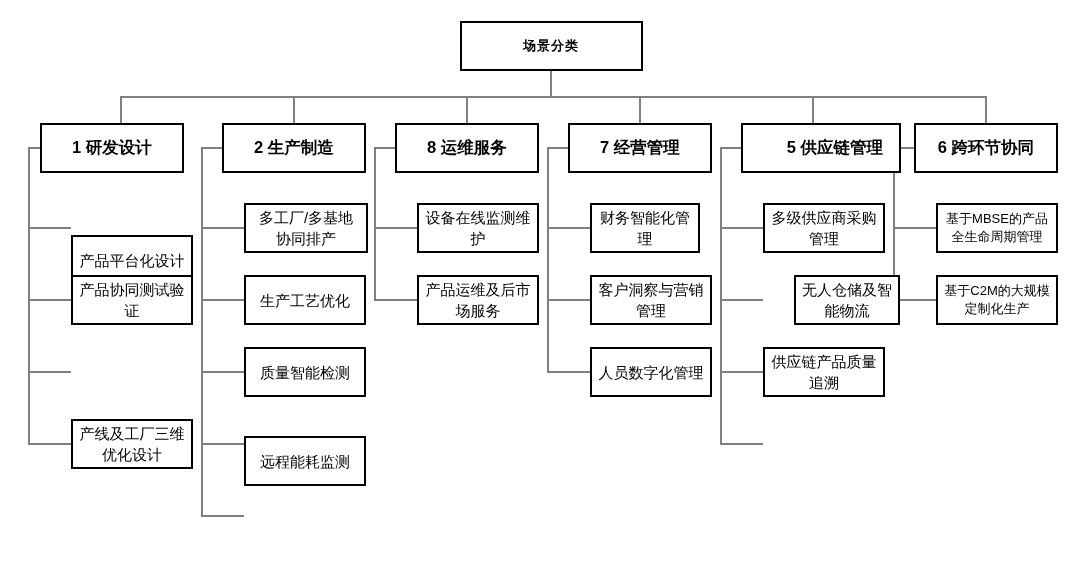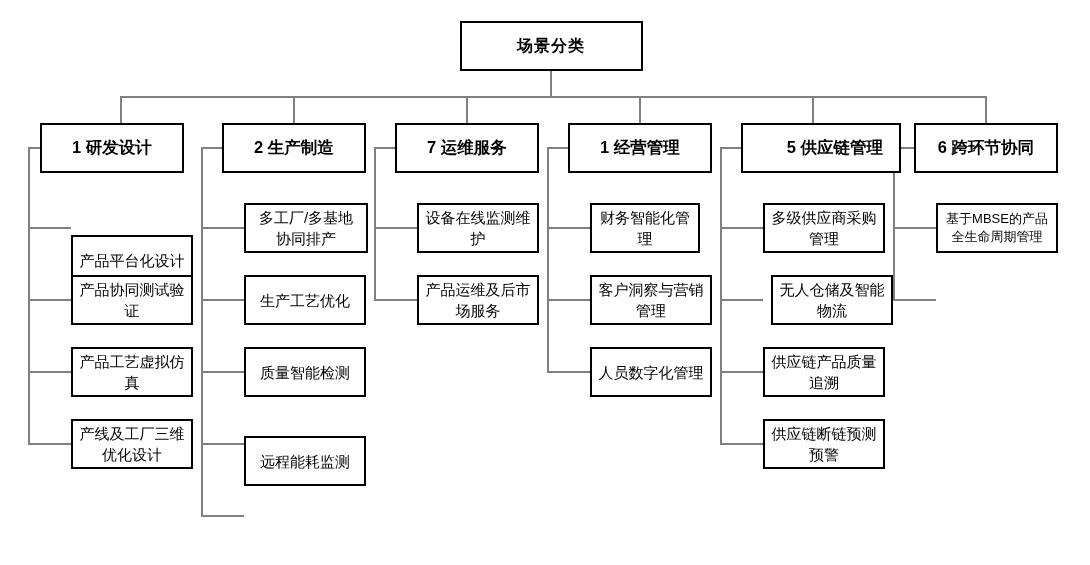--- a/index.html
+++ b/index.html
@@ -28,21 +28,21 @@
     color: var(--text-color, #000000);
     display: flex;
     align-items: center;
     justify-content: center;
     text-align: center;
     z-index: 2;
   }
   .title-node {
     border-width: 2.5px;
     font-weight: bold;
-    font-size: 16px;
+    font-size: 13px;
     letter-spacing: 1px;
   }
   .header-node {
     border-width: 2.5px;
     font-weight: bold;
     font-size: 16.5px;
   }
   .leaf-node {
     font-size: 15px;
     line-height: 21px;
@@ -69,66 +69,65 @@
     <div class="line" style="left: 120.25px; top: 96.25px; width: 866.5px; height: 1.5px;"></div>
     <div class="line" style="left: 120.25px; top: 97px; width: 1.5px; height: 26px;"></div>
     <div class="node header-node" style="left: 40px; top: 123px; width: 144px; height: 50px;">1 研发设计</div>
     <div class="line" style="left: 28.25px; top: 147.25px; width: 20.75px; height: 1.5px;"></div>
     <div class="line" style="left: 28.25px; top: 147.25px; width: 1.5px; height: 297.5px;"></div>
     <div class="line" style="left: 28.25px; top: 227.25px; width: 42.75px; height: 1.5px;"></div>
     <div class="node leaf-node" style="left: 71px; top: 203px; width: 122px; height: 50px; margin-top: 32px;">产品平台化设计</div>
     <div class="line" style="left: 28.25px; top: 299.25px; width: 42.75px; height: 1.5px;"></div>
     <div class="node leaf-node" style="left: 71px; top: 275px; width: 122px; height: 50px;">产品协同测试验证</div>
     <div class="line" style="left: 28.25px; top: 371.25px; width: 42.75px; height: 1.5px;"></div>
-    <div class="node leaf-node" style="left: 71px; top: 347px; width: 122px; height: 50px;">产品工艺虚拟仿真</div>
     <div class="line" style="left: 28.25px; top: 443.25px; width: 42.75px; height: 1.5px;"></div>
     <div class="node leaf-node" style="left: 71px; top: 419px; width: 122px; height: 50px;">产线及工厂三维优化设计</div>
     <div class="line" style="left: 293.25px; top: 97px; width: 1.5px; height: 26px;"></div>
     <div class="node header-node" style="left: 222px; top: 123px; width: 144px; height: 50px;">2 生产制造</div>
     <div class="line" style="left: 201.25px; top: 147.25px; width: 20.75px; height: 1.5px;"></div>
     <div class="line" style="left: 201.25px; top: 147.25px; width: 1.5px; height: 369.5px;"></div>
     <div class="line" style="left: 201.25px; top: 227.25px; width: 42.75px; height: 1.5px;"></div>
     <div class="node leaf-node" style="left: 244px; top: 203px; width: 124px; height: 50px;">多工厂/多基地协同排产</div>
     <div class="line" style="left: 201.25px; top: 299.25px; width: 42.75px; height: 1.5px;"></div>
     <div class="node leaf-node" style="left: 244px; top: 275px; width: 122px; height: 50px;">生产工艺优化</div>
     <div class="line" style="left: 201.25px; top: 371.25px; width: 42.75px; height: 1.5px;"></div>
     <div class="node leaf-node" style="left: 244px; top: 347px; width: 122px; height: 50px;">质量智能检测</div>
     <div class="line" style="left: 201.25px; top: 443.25px; width: 42.75px; height: 1.5px;"></div>
     <div class="node leaf-node" style="left: 244px; top: 419px; width: 122px; height: 50px; margin-top: 17px;">远程能耗监测</div>
     <div class="line" style="left: 201.25px; top: 515.25px; width: 42.75px; height: 1.5px;"></div>
     <div class="line" style="left: 466.25px; top: 97px; width: 1.5px; height: 26px;"></div>
-    <div class="node header-node" style="left: 395px; top: 123px; width: 144px; height: 50px;">7 运维服务</div>
+    <div class="node header-node" style="left: 395px; top: 123px; width: 144px; height: 50px;">8 运维服务</div>
     <div class="line" style="left: 374.25px; top: 147.25px; width: 20.75px; height: 1.5px;"></div>
     <div class="line" style="left: 374.25px; top: 147.25px; width: 1.5px; height: 153.5px;"></div>
     <div class="line" style="left: 374.25px; top: 227.25px; width: 42.75px; height: 1.5px;"></div>
     <div class="node leaf-node" style="left: 417px; top: 203px; width: 122px; height: 50px;">设备在线监测维护</div>
     <div class="line" style="left: 374.25px; top: 299.25px; width: 42.75px; height: 1.5px;"></div>
     <div class="node leaf-node" style="left: 417px; top: 275px; width: 122px; height: 50px;">产品运维及后市场服务</div>
     <div class="line" style="left: 639.25px; top: 97px; width: 1.5px; height: 26px;"></div>
-    <div class="node header-node" style="left: 568px; top: 123px; width: 144px; height: 50px;">1 经营管理</div>
+    <div class="node header-node" style="left: 568px; top: 123px; width: 144px; height: 50px;">7 经营管理</div>
     <div class="line" style="left: 547.25px; top: 147.25px; width: 20.75px; height: 1.5px;"></div>
     <div class="line" style="left: 547.25px; top: 147.25px; width: 1.5px; height: 225.5px;"></div>
     <div class="line" style="left: 547.25px; top: 227.25px; width: 42.75px; height: 1.5px;"></div>
     <div class="node leaf-node" style="left: 590px; top: 203px; width: 110px; height: 50px;">财务智能化管理</div>
     <div class="line" style="left: 547.25px; top: 299.25px; width: 42.75px; height: 1.5px;"></div>
     <div class="node leaf-node" style="left: 590px; top: 275px; width: 122px; height: 50px;">客户洞察与营销管理</div>
     <div class="line" style="left: 547.25px; top: 371.25px; width: 42.75px; height: 1.5px;"></div>
     <div class="node leaf-node" style="left: 590px; top: 347px; width: 122px; height: 50px;">人员数字化管理</div>
     <div class="line" style="left: 812.25px; top: 97px; width: 1.5px; height: 26px;"></div>
     <div class="node header-node" style="left: 741px; top: 123px; width: 160px; height: 50px; padding-left: 28px;">5 供应链管理</div>
     <div class="line" style="left: 720.25px; top: 147.25px; width: 20.75px; height: 1.5px;"></div>
     <div class="line" style="left: 720.25px; top: 147.25px; width: 1.5px; height: 297.5px;"></div>
     <div class="line" style="left: 720.25px; top: 227.25px; width: 42.75px; height: 1.5px;"></div>
     <div class="node leaf-node" style="left: 763px; top: 203px; width: 122px; height: 50px;">多级供应商采购管理</div>
     <div class="line" style="left: 720.25px; top: 299.25px; width: 42.75px; height: 1.5px;"></div>
-    <div class="node leaf-node" style="left: 771px; top: 275px; width: 122px; height: 50px;">无人仓储及智能物流</div>
+    <div class="node leaf-node" style="left: 794px; top: 275px; width: 106px; height: 50px;">无人仓储及智能物流</div>
     <div class="line" style="left: 720.25px; top: 371.25px; width: 42.75px; height: 1.5px;"></div>
     <div class="node leaf-node" style="left: 763px; top: 347px; width: 122px; height: 50px;">供应链产品质量追溯</div>
     <div class="line" style="left: 720.25px; top: 443.25px; width: 42.75px; height: 1.5px;"></div>
-    <div class="node leaf-node" style="left: 763px; top: 419px; width: 122px; height: 50px;">供应链断链预测预警</div>
     <div class="line" style="left: 985.25px; top: 97px; width: 1.5px; height: 26px;"></div>
     <div class="node header-node" style="left: 914px; top: 123px; width: 144px; height: 50px;">6 跨环节协同</div>
     <div class="line" style="left: 893.25px; top: 147.25px; width: 20.75px; height: 1.5px;"></div>
     <div class="line" style="left: 893.25px; top: 147.25px; width: 1.5px; height: 153.5px;"></div>
     <div class="line" style="left: 893.25px; top: 227.25px; width: 42.75px; height: 1.5px;"></div>
     <div class="node leaf-node small" style="left: 936px; top: 203px; width: 122px; height: 50px;">基于MBSE的产品全生命周期管理</div>
     <div class="line" style="left: 893.25px; top: 299.25px; width: 42.75px; height: 1.5px;"></div>
+    <div class="node leaf-node small" style="left: 936px; top: 275px; width: 122px; height: 50px;">基于C2M的大规模定制化生产</div>
   </div>
 
 </body></html>

